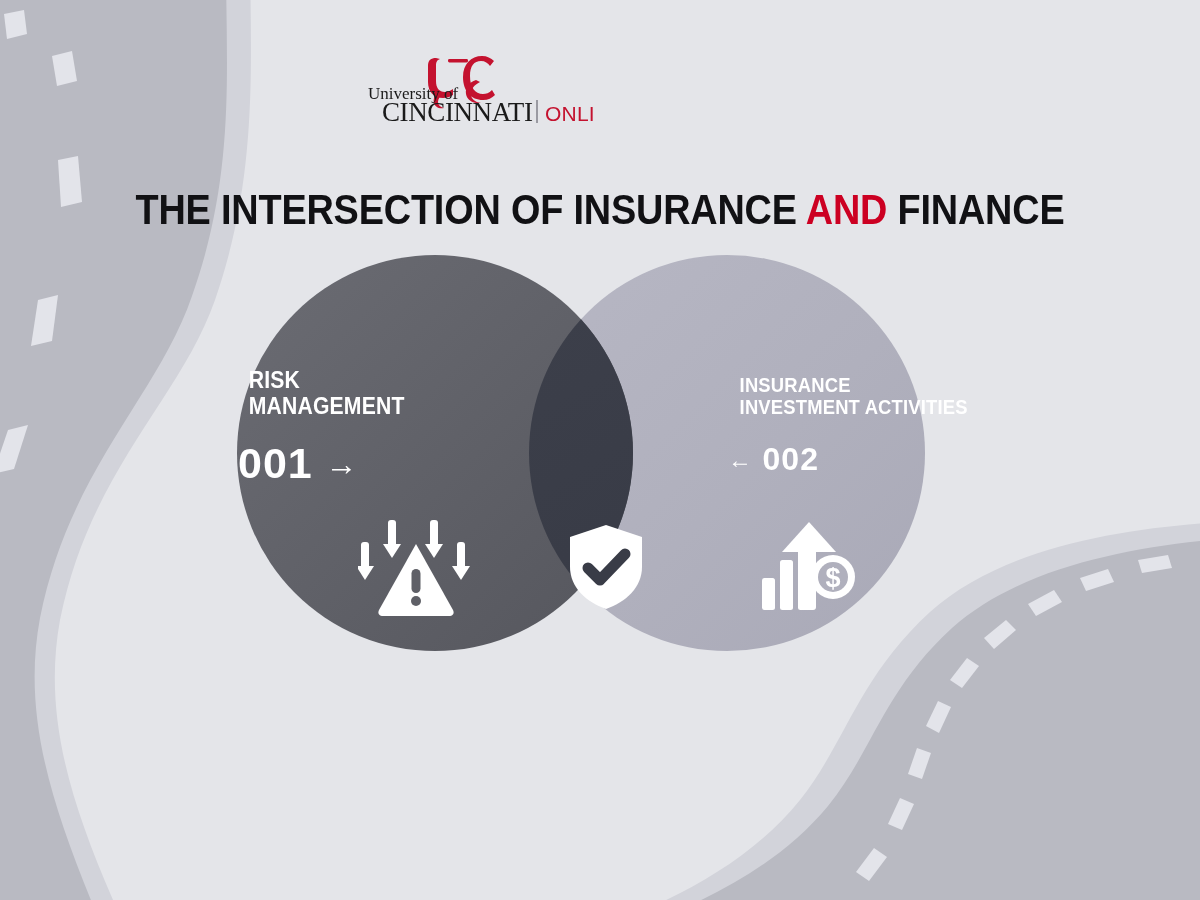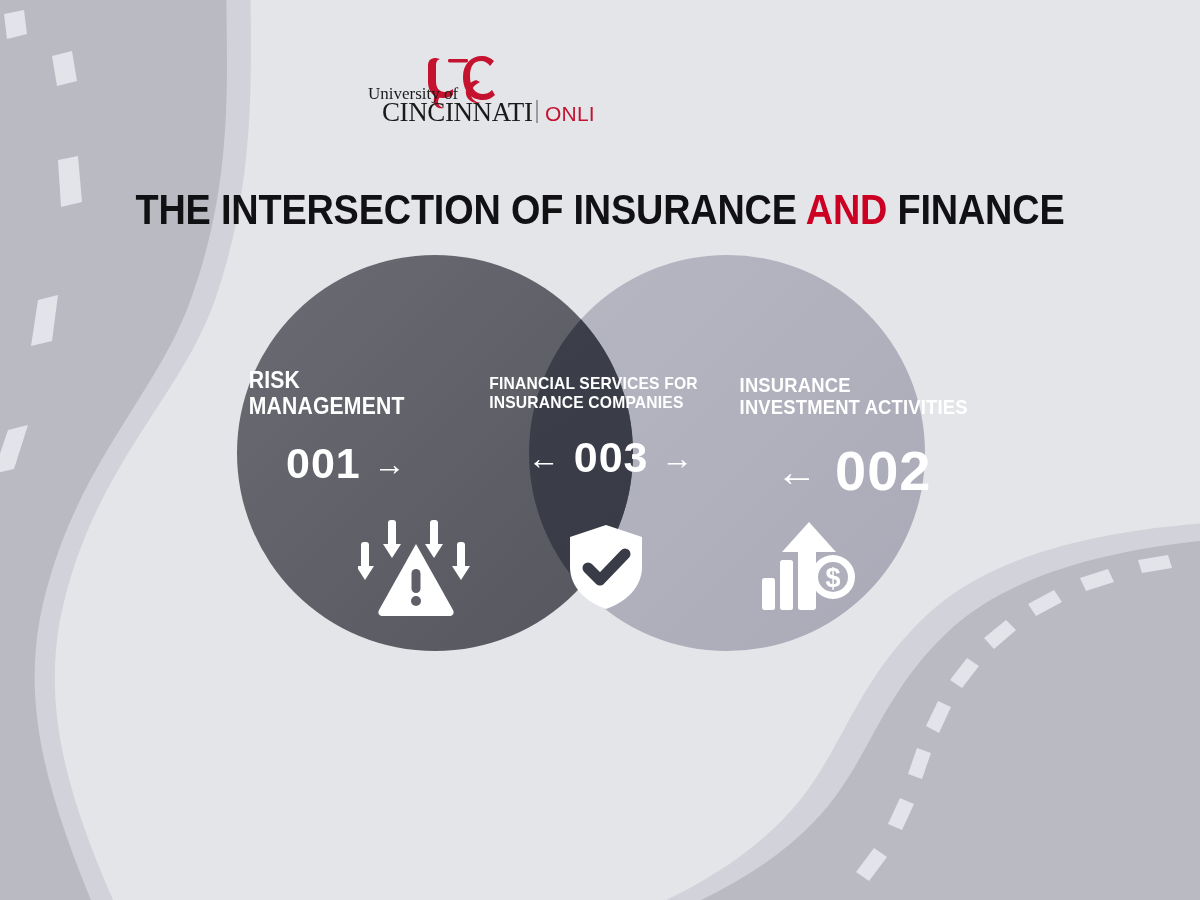--- a/index.html
+++ b/index.html
@@ -77,21 +77,20 @@
     font-weight: bold;
     line-height: 1.12;
     letter-spacing: 0.2px;
     transform: scaleX(0.92);
   }
   .venn-number {
     font-weight: bold;
     line-height: 1;
     letter-spacing: 1px;
     white-space: nowrap;
-    padding-left: 48px;
   }
   .venn-number .arrow {
     font-weight: normal;
     font-size: 0.74em;
     vertical-align: 0.09em;
   }
 
   
   #lobe-left-labels {
     left: 238px;
@@ -110,21 +109,21 @@
   #lobe-center-labels .venn-title { font-size: 17px; }
   #lobe-center-labels .venn-number { font-size: 43px; margin-top: 24px; }
 
   
   #lobe-right-labels {
     left: 728px;
     top: 374px;
     width: 290px;
   }
   #lobe-right-labels .venn-title { font-size: 20px; }
-  #lobe-right-labels .venn-number { font-size: 56px; margin-top: 24px; }
+  #lobe-right-labels .venn-number { font-size: 32px; margin-top: 24px; }
 
   .venn-icon {
     position: absolute;
     pointer-events: none;
   }
   #icon-risk    { left: 358px; top: 512px; width: 116px; height: 104px; }
   #icon-shield  { left: 568px; top: 524px; width:  76px; height:  86px; }
   #icon-growth  { left: 762px; top: 522px; width:  96px; height:  88px; }
 </style>
 </head>
@@ -244,31 +243,20 @@
     <div class="venn-title">
       <div>RISK</div>
       <div>MANAGEMENT</div>
     </div>
     <div class="venn-number">
       <span class="arrow"></span><span>001</span>
       <span class="arrow">→</span>
     </div>
   </div>
 
-  <div class="venn-label-group" id="lobe-center-labels">
-    <div class="venn-title">
-      <div>FINANCIAL SERVICES FOR</div>
-      <div>INSURANCE COMPANIES</div>
-    </div>
-    <div class="venn-number">
-      <span class="arrow">←</span>
-      <span>003</span>
-      <span class="arrow">→</span>
-    </div>
-  </div>
 
   <div class="venn-label-group" id="lobe-right-labels">
     <div class="venn-title">
       <div>INSURANCE</div>
       <div>INVESTMENT ACTIVITIES</div>
     </div>
     <div class="venn-number">
       <span class="arrow">←</span>
       <span>002</span>
       <span class="arrow"></span>

